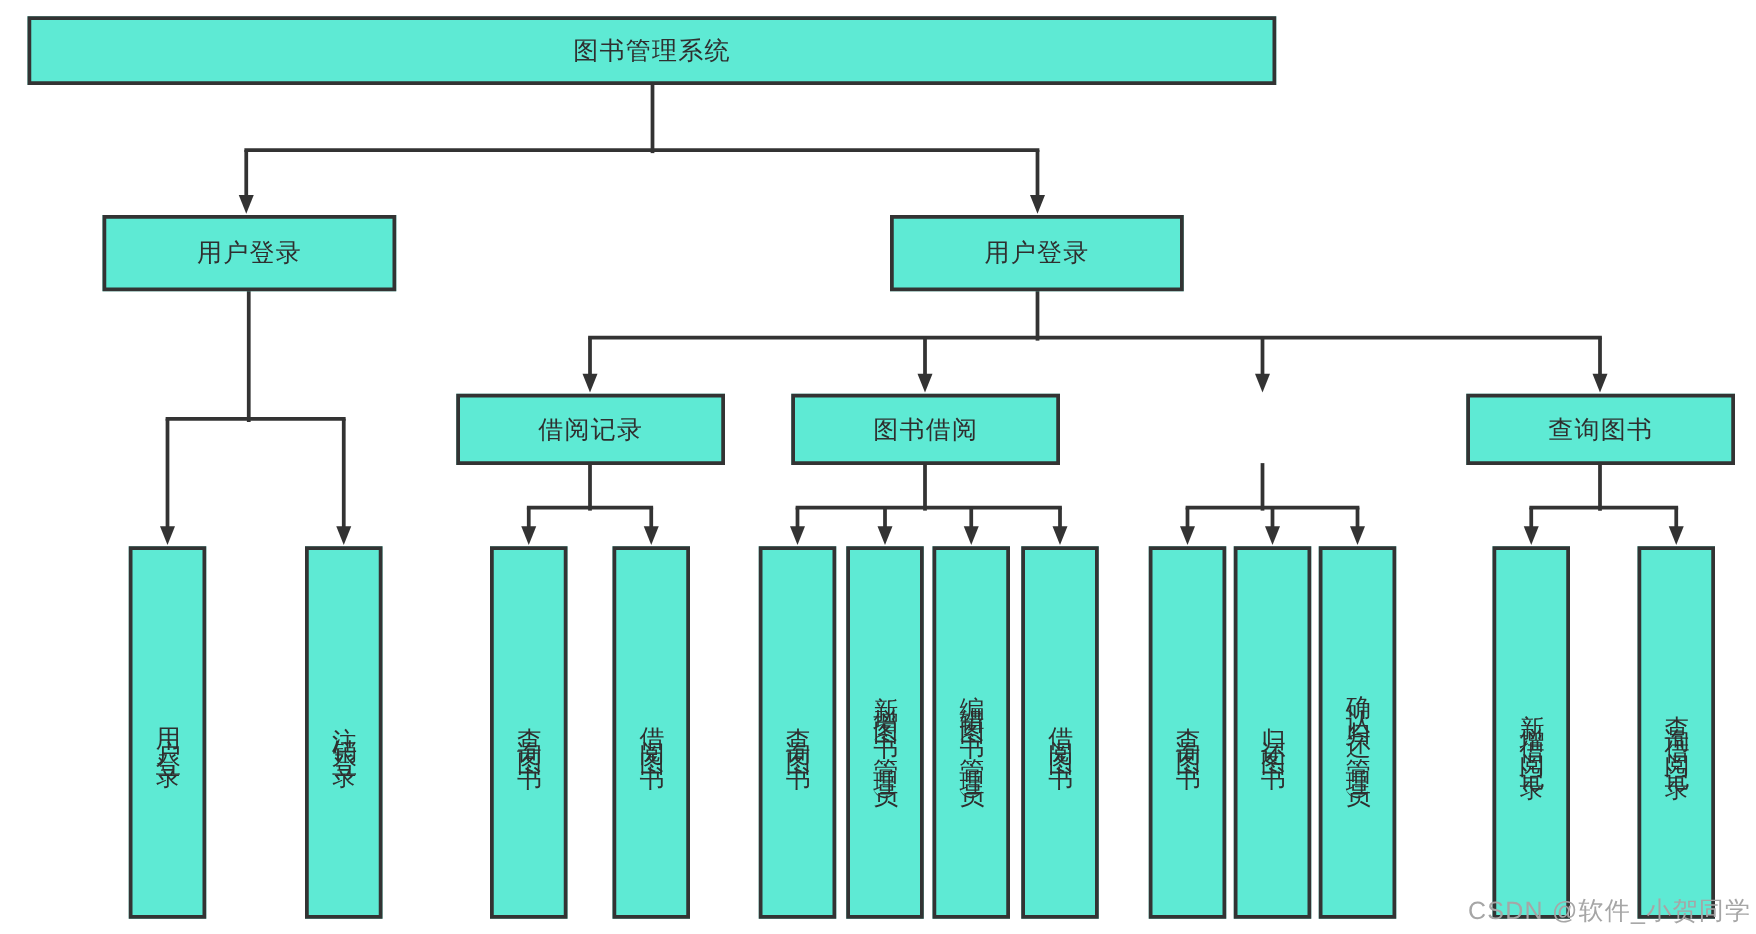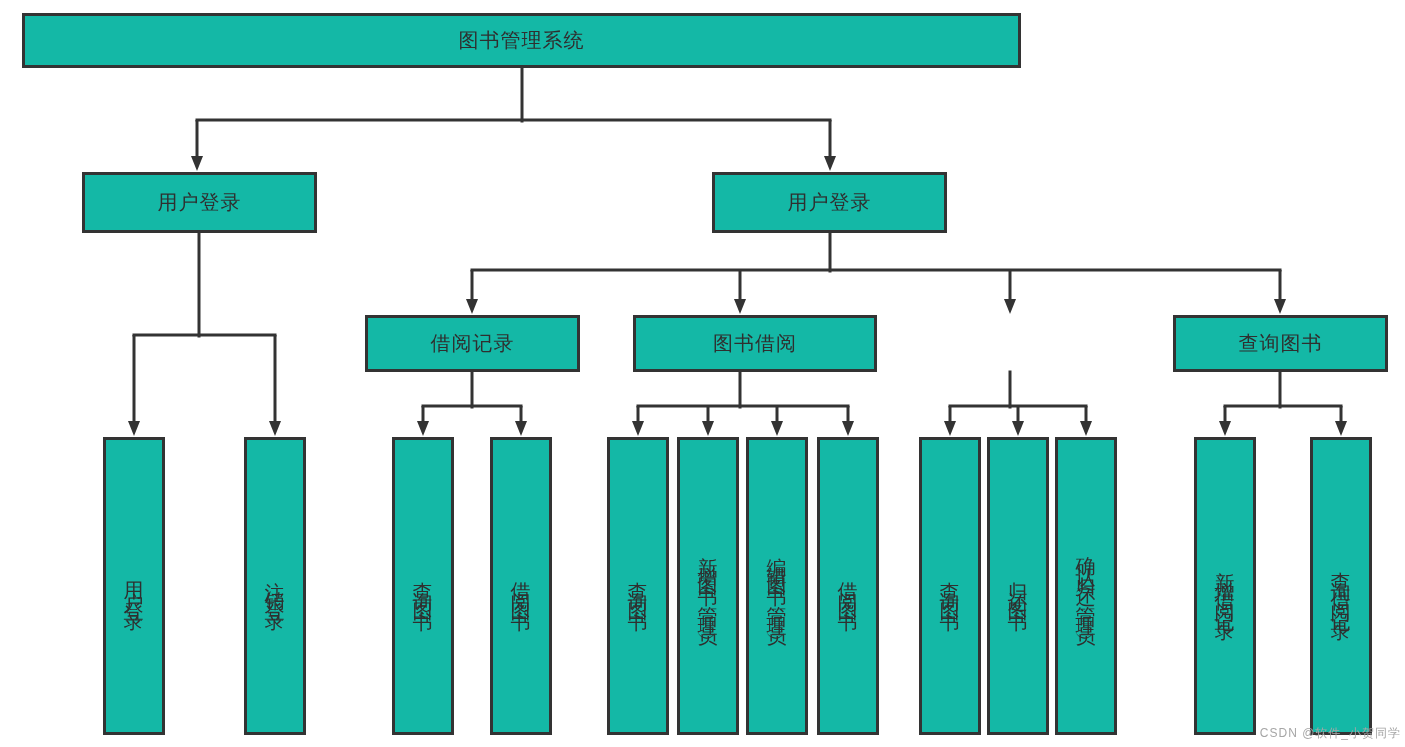--- a/index.html
+++ b/index.html
@@ -9,39 +9,39 @@
     background:var(--bg,#fff);
     overflow:hidden;
     font-family:"Liberation Sans","DejaVu Sans",sans-serif;
     color:var(--text,#2f2f2f);
   }
   #connectors{position:absolute;left:0;top:0;z-index:1;}
   .box{
     position:absolute;
     box-sizing:border-box;
     border:3px solid var(--line,#333);
-    background:#14b8a6;
+    background:#5eead4;
     display:flex;align-items:center;justify-content:center;
     z-index:2;
     font-size:20px;
     color:var(--text,#2f2f2f);
     text-align:center;
   }
   .box.h span{white-space:nowrap;letter-spacing:1px;}
   .box.v span{
     writing-mode:vertical-rl;
     text-orientation:mixed;
     letter-spacing:10px;
     line-height:1;
   }
   .watermark{
     position:absolute;
     right:4px;bottom:5px;
     z-index:5;
-    font-size:12px;
+    font-size:20px;
     letter-spacing:1px;
     color:var(--wm,#a6a6a6);
     white-space:nowrap;
     pointer-events:none;
   }
 </style>
 </head>
 <body>
 
 <div class="stage">
@@ -108,21 +108,21 @@
   <div class="box h" style="left:82px;top:172px;width:235px;height:61px">
     <span>用户登录</span>
   </div>
   <div class="box h" style="left:712px;top:172px;width:235px;height:61px">
     <span>用户登录</span>
   </div>
 
   <div class="box h" style="left:365px;top:315px;width:215px;height:57px">
     <span>借阅记录</span>
   </div>
-  <div class="box h" style="left:633px;top:315px;width:244px;height:57px">
+  <div class="box h" style="left:633px;top:315px;width:215px;height:57px">
     <span>图书借阅</span>
   </div>
   <div class="box h" style="left:1173px;top:315px;width:215px;height:57px">
     <span>查询图书</span>
   </div>
 
   <div class="box v" style="left:103px;top:437px;width:62px;height:298px">
     <span>用户登录</span>
   </div>
   <div class="box v" style="left:244px;top:437px;width:62px;height:298px">

